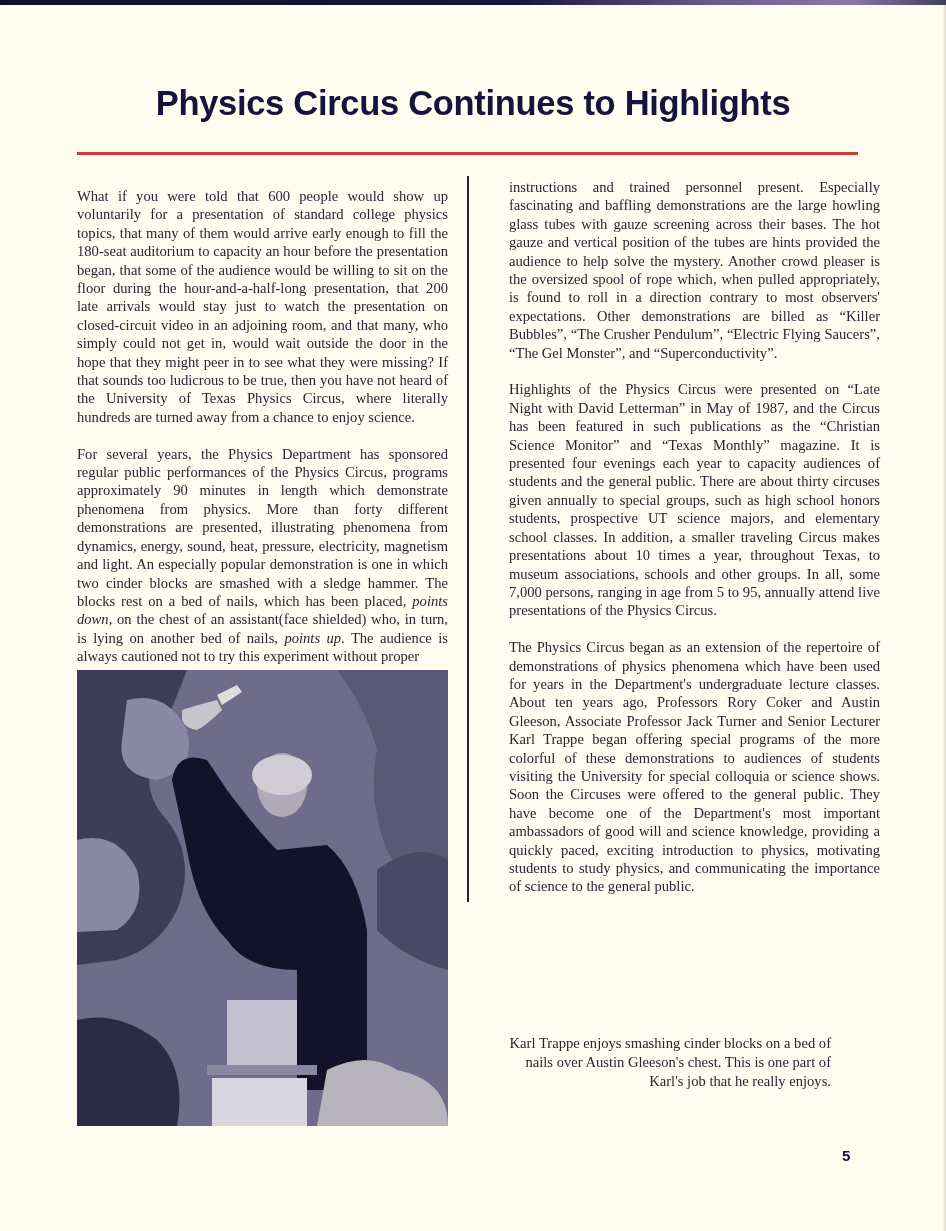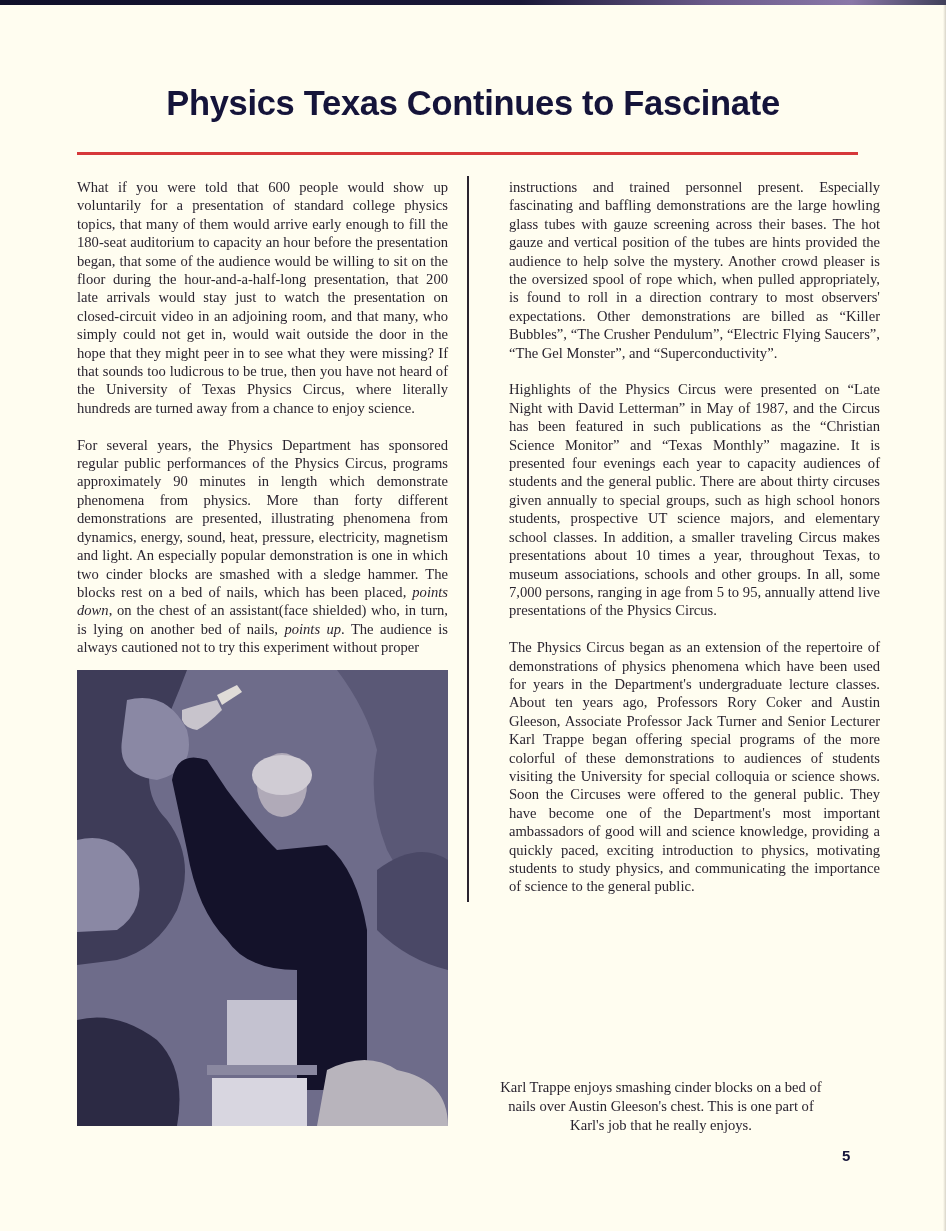--- a/index.html
+++ b/index.html
@@ -32,44 +32,44 @@
   }
   .col-divider {
     position: absolute; left: 467px; top: 176px; width: 1.5px; height: 726px;
     background: #2a2430;
   }
   .col {
     position: absolute; font-size: 14.6px; line-height: 18.4px;
     text-align: justify;
   }
   .col p { margin: 0 0 18.4px 0; }
-  .col-left { left: 77px; top: 178px; width: 371px; }
+  .col-left { left: 77px; top: 187px; width: 371px; }
   .col-right { left: 509px; top: 178px; width: 371px; }
   .photo {
     position: absolute; left: 77px; top: 670px; width: 371px; height: 456px;
     background: #5c5a78; overflow: hidden;
   }
   .caption {
     position: absolute; left: 491px; top: 1034px; width: 340px;
-    font-size: 14.6px; line-height: 19px; text-align: center; margin-top: 44px;
+    font-size: 14.6px; line-height: 19px; text-align: right;
   }
   .page-number {
     position: absolute; left: 842px; top: 1147px;
     font-family: "Liberation Sans", "DejaVu Sans", sans-serif;
     font-weight: bold; font-size: 15px; color: #15143a;
   }
   em { font-style: italic; }
 </style>
 </head>
 <body>
 
 <div class="top-edge"></div>
 <div class="right-edge"></div>
 
-<h1 class="title">Physics Texas Continues to Fascinate</h1>
+<h1 class="title">Physics Circus Continues to Highlights</h1>
 <div class="rule"></div>
 
 <div class="col-divider"></div>
 
 <div class="col col-left">
   <p>What if you were told that 600 people would show up voluntarily for a presentation of standard college physics topics, that many of them would arrive early enough to fill the 180-seat auditorium to capacity an hour before the presentation began, that some of the audience would be willing to sit on the floor during the hour-and-a-half-long presentation, that 200 late arrivals would stay just to watch the presentation on closed-circuit video in an adjoining room, and that many, who simply could not get in, would wait outside the door in the hope that they might peer in to see what they were missing? If that sounds too ludicrous to be true, then you have not heard of the University of Texas Physics Circus, where literally hundreds are turned away from a chance to enjoy science.</p>
   <p><span>For several years, the Physics Department has sponsored regular public performances of the Physics Circus, programs approximately 90 minutes in length which demonstrate phenomena from physics. More than forty different demonstrations are presented, illustrating phenomena from dynamics, energy, sound, heat, pressure, electricity, magnetism and light. An especially popular demonstration is one in which two cinder blocks are smashed with a sledge hammer. The blocks rest on a bed of nails, which has been placed, </span><em>points down</em><span>, on the chest of an assistant(face shielded) who, in turn, is lying on another bed of nails, </span><em>points up</em><span>. The audience is always cautioned not to try this experiment without proper</span></p>
 </div>
 
 <div class="photo">

